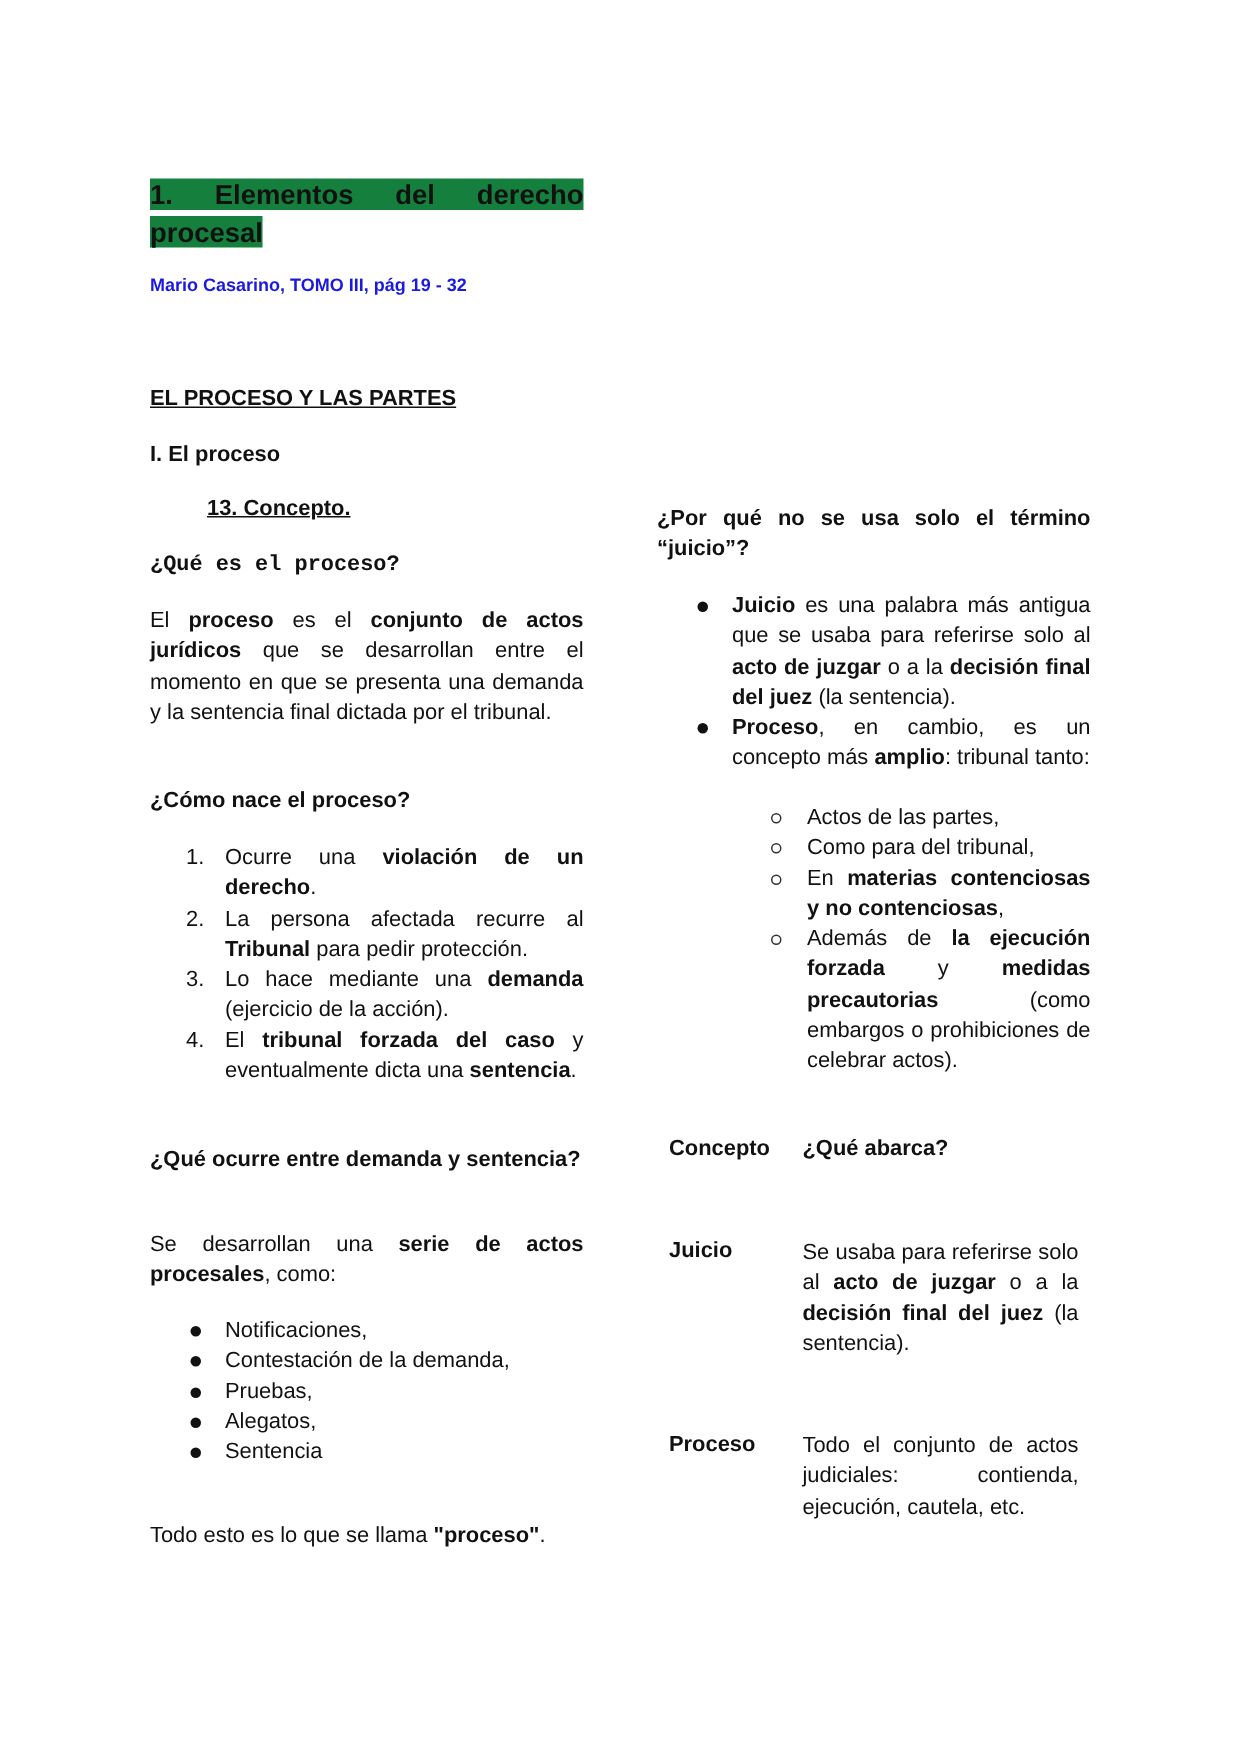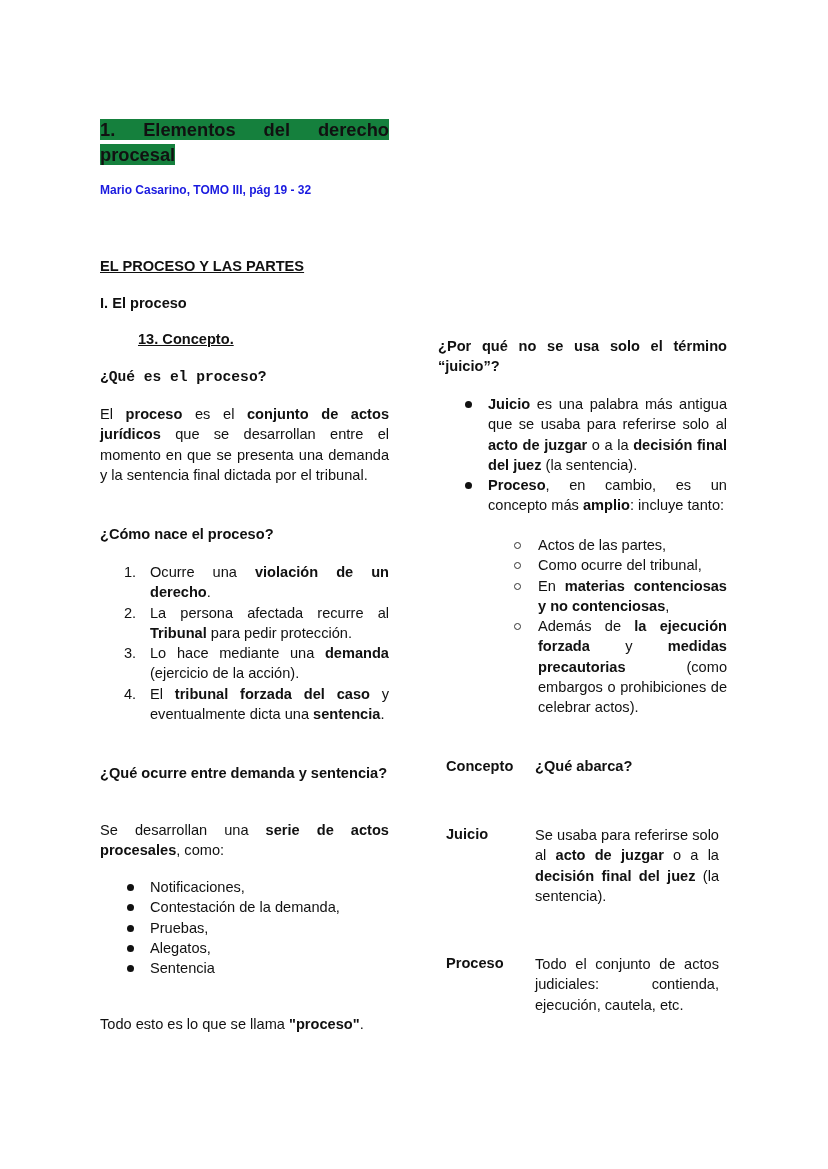--- a/index.html
+++ b/index.html
@@ -67,26 +67,26 @@
 </ul>
 
 <div class="abs col-left" style="top:1016px;">
   <span>Todo esto es lo que se llama </span><b>"proceso"</b><span>.</span>
 </div>
 
 <div class="abs col-right hbold just" style="top:336px;">¿Por qué no se usa solo el término “juicio”?</div>
 
 <ul class="abs col-right blist" style="top:394px;">
   <li><span class="dot"></span><b>Juicio</b><span> es una palabra más antigua que se usaba para referirse solo al </span><b>acto de juzgar</b><span> o a la </span><b>decisión final del juez</b><span> (la sentencia).</span></li>
-  <li><span class="dot"></span><b>Proceso</b><span>, en cambio, es un concepto más </span><b>amplio</b><span>: incluye tanto:</span></li>
+  <li><span class="dot"></span><b>Proceso</b><span>, en cambio, es un concepto más </span><b>amplio</b><span>: tribunal tanto:</span></li>
 </ul>
 
 <ul class="abs col-right clist" style="top:535px;">
   <li><span class="circ"></span><span>Actos de las partes,</span></li>
-  <li><span class="circ"></span><span>Como ocurre del tribunal,</span></li>
+  <li><span class="circ"></span><span>Como para del tribunal,</span></li>
   <li><span class="circ"></span><span>En </span><b>materias contenciosas y no contenciosas</b><span>,</span></li>
   <li><span class="circ"></span><span>Además de </span><b>la ejecución forzada</b><span> y </span><b>medidas precautorias</b><span> (como embargos o prohibiciones de celebrar actos).</span></li>
 </ul>
 
 <div class="abs tbl-label" style="left:446px; top:758px;">Concepto</div>
 <div class="abs tbl-label" style="left:535px; top:758px;">¿Qué abarca?</div>
 
 <div class="abs tbl-label" style="left:446px; top:826px;">Juicio</div>
 <div class="abs just" style="left:535px; top:825px; width:184px;">
   <span>Se usaba para referirse solo al </span><b>acto de juzgar</b><span> o a la </span><b>decisión final del juez</b><span> (la sentencia).</span>

